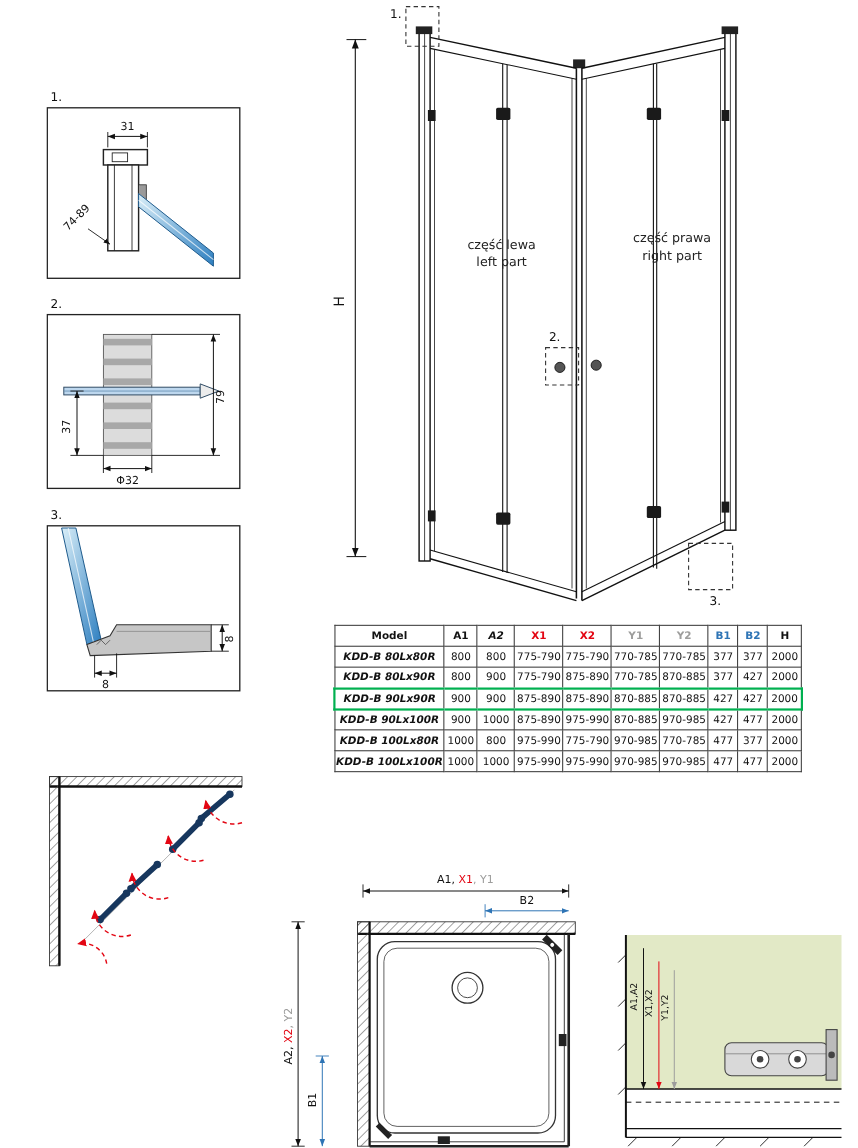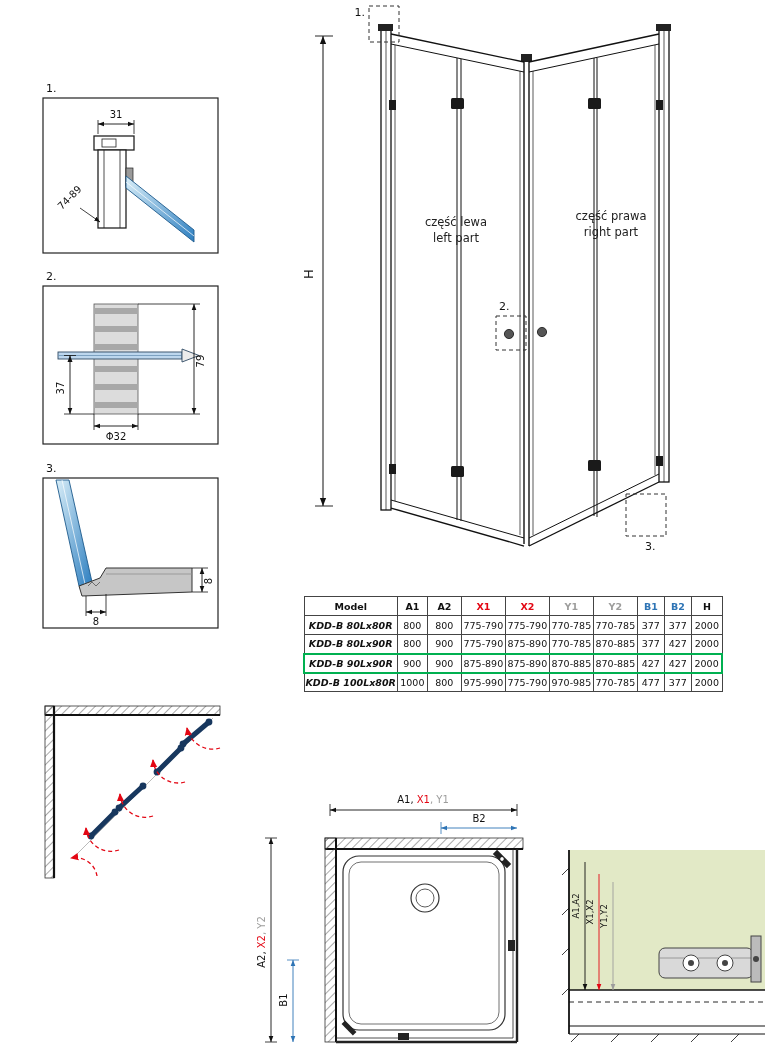--- a/index.html
+++ b/index.html
@@ -259,39 +259,39 @@
     <rect x="333" y="490" width="40" height="42" fill="none" stroke="#333" stroke-width="1" stroke-dasharray="4 3"></rect>
     <text x="352" y="546" class="lbl">3.</text>
   </g>
 
   <text x="163" y="222" class="part-lbl" text-anchor="middle">część lewa</text>
   <text x="163" y="238" class="part-lbl" text-anchor="middle">left part</text>
   <text x="318" y="216" class="part-lbl" text-anchor="middle">część prawa</text>
   <text x="318" y="232" class="part-lbl" text-anchor="middle">right part</text>
 </svg>
 
-<div class="abs" style="left:303px;top:596px;">
+<div class="abs" style="left:303px;top:568px;">
   <table class="spec">
     <colgroup>
       <col style="width:92px">
         <col style="width:30px">
         <col style="width:34px">
       <col style="width:44px">
         <col style="width:44px">
         <col style="width:44px">
       <col style="width:44px">
         <col style="width:27px">
         <col style="width:27px">
       <col style="width:31px">
     </colgroup>
     <thead>
       <tr>
           <th style="color: rgb(17, 17, 17);">Model</th>
           <th style="color: rgb(17, 17, 17); margin-top: 47px;">A1</th>
-          <th style="color: rgb(17, 17, 17);">A2</th>
+          <th style="color: rgb(17, 17, 17); font-style: italic;">A2</th>
           <th style="color: rgb(227, 6, 19);">X1</th>
           <th style="color: rgb(227, 6, 19);">X2</th>
           <th style="color: rgb(157, 157, 156); margin-top: 44px;">Y1</th>
           <th style="color: rgb(157, 157, 156);">Y2</th>
           <th style="color: rgb(46, 116, 181);">B1</th>
           <th style="color: rgb(46, 116, 181);">B2</th>
           <th style="color: rgb(17, 17, 17);">H</th>
         </tr>
     </thead>
     <tbody>
@@ -325,29 +325,53 @@
           <td>900</td>
           <td>875-890</td>
           <td>875-890</td>
           <td>870-885</td>
           <td>870-885</td>
           <td>427</td>
           <td>427</td>
           <td>2000</td>
         </tr>
         <tr>
+          <td class="model">KDD-B 90Lx100R</td>
+          <td>900</td>
+          <td>1000</td>
+          <td>875-890</td>
+          <td>975-990</td>
+          <td>870-885</td>
+          <td>970-985</td>
+          <td>427</td>
+          <td>477</td>
+          <td>2000</td>
+        </tr>
+        <tr>
           <td class="model">KDD-B 100Lx80R</td>
           <td>1000</td>
           <td>800</td>
           <td>975-990</td>
           <td>775-790</td>
           <td>970-985</td>
           <td>770-785</td>
           <td>477</td>
           <td>377</td>
+          <td>2000</td>
+        </tr>
+        <tr>
+          <td class="model">KDD-B 100Lx100R</td>
+          <td>1000</td>
+          <td>1000</td>
+          <td>975-990</td>
+          <td>975-990</td>
+          <td>970-985</td>
+          <td>970-985</td>
+          <td>477</td>
+          <td>477</td>
           <td>2000</td>
         </tr>
       </tbody>
   </table>
 </div>
 
 <svg class="abs" style="left:255px;top:792px;" width="275" height="252" viewBox="0 0 275 252">
   <defs>
     <pattern id="hp-plan" width="6" height="6" patternUnits="userSpaceOnUse" patternTransform="rotate(45)">
       <line x1="0" y1="0" x2="0" y2="6" stroke="#555" stroke-width="1"></line>

